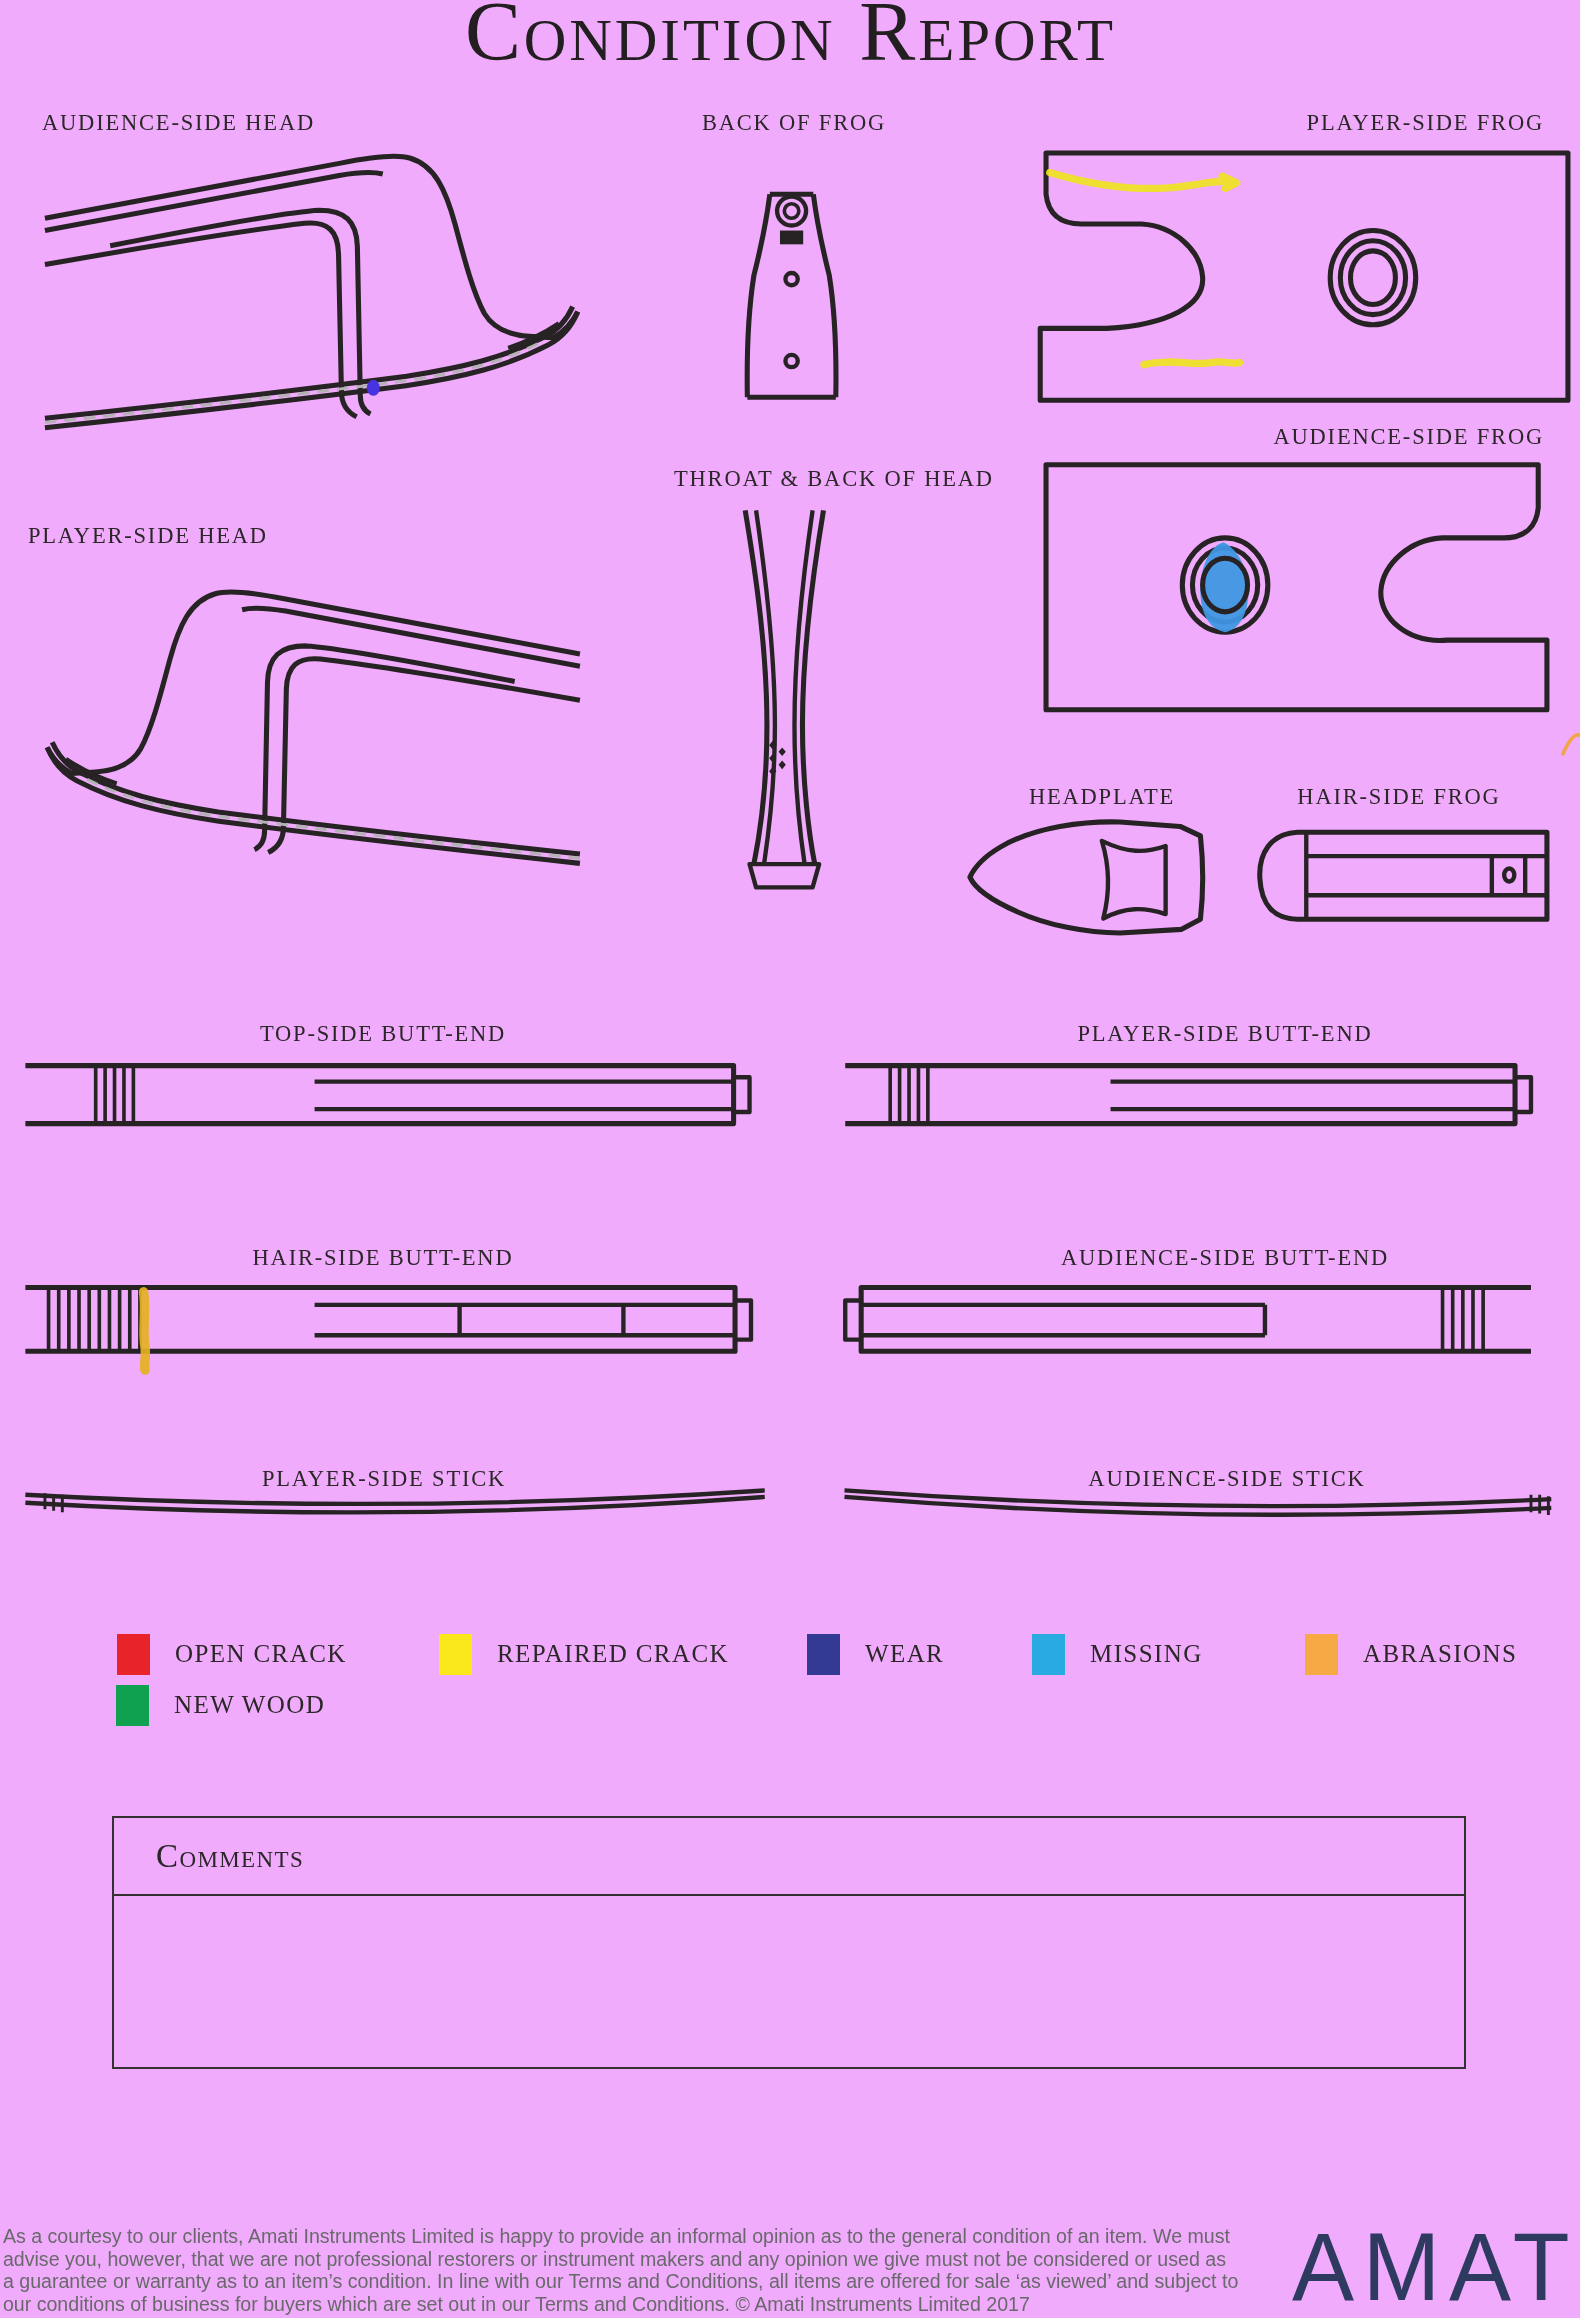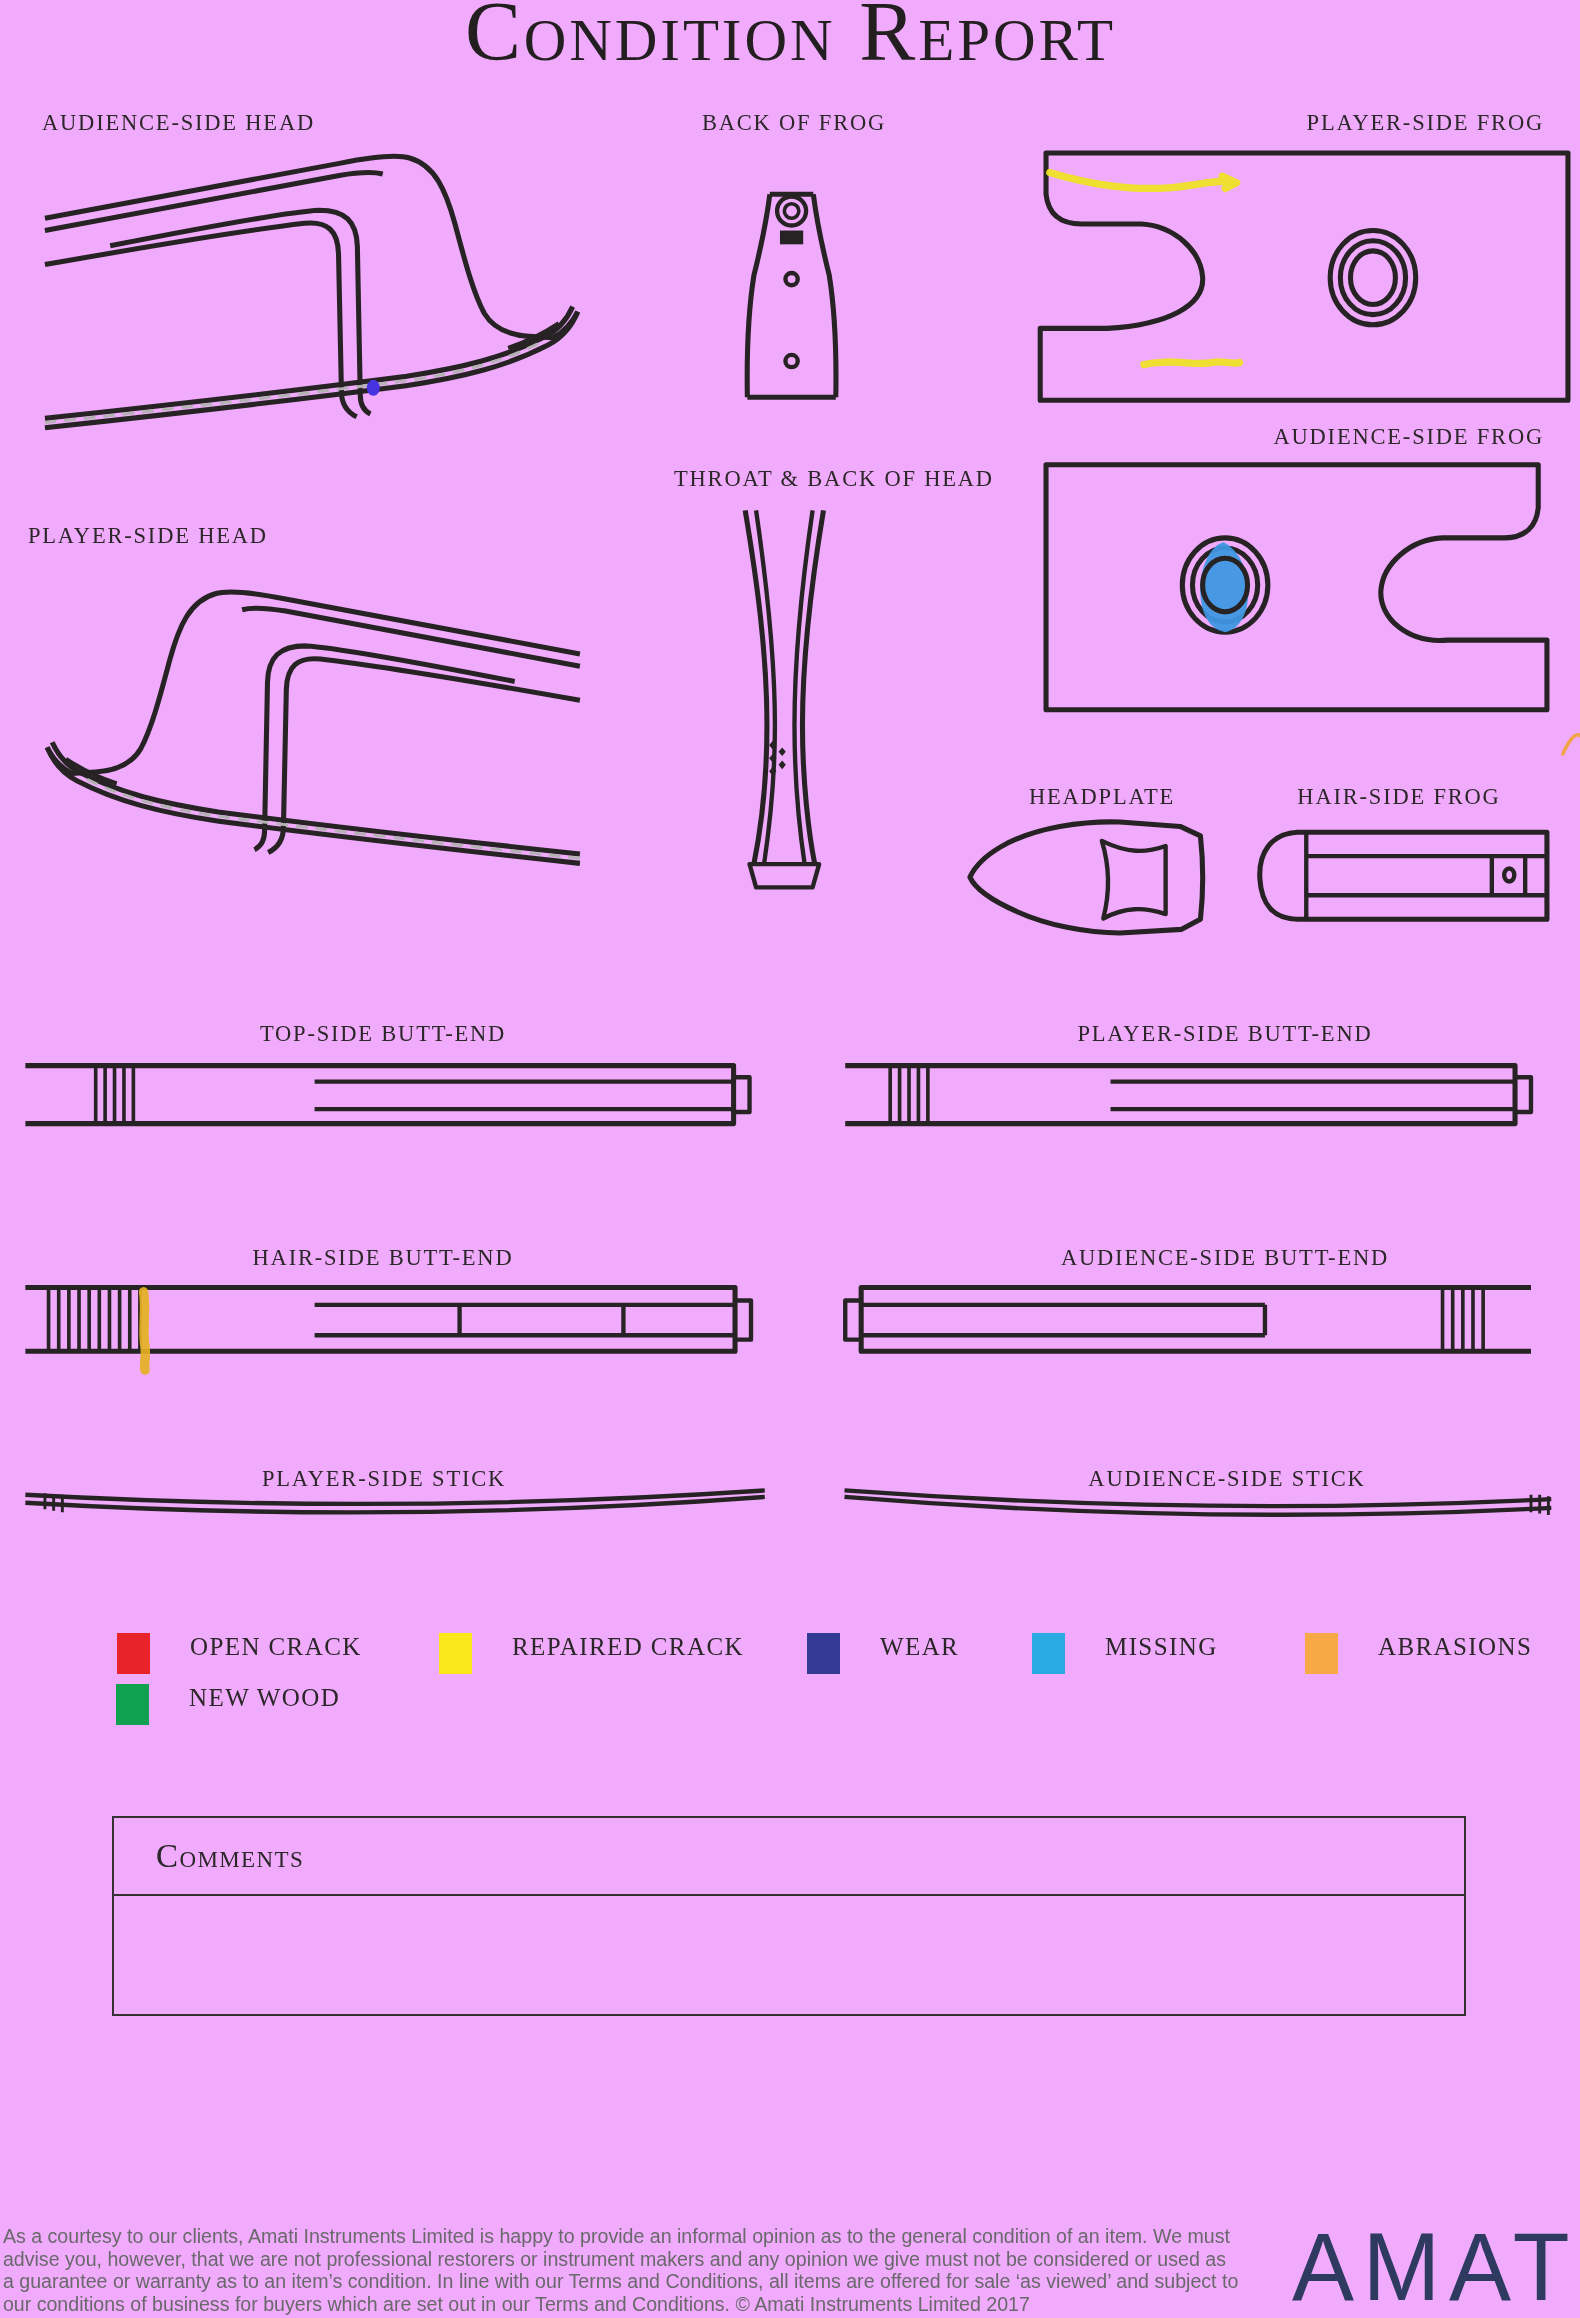--- a/index.html
+++ b/index.html
@@ -31,37 +31,38 @@
     white-space:nowrap;
     font-weight:400;
     text-align:right;
   }
   .dlabel.center{transform:translateX(-50%);}
   .dlabel.right{transform:translateX(-100%);}
   .drawing-layer{position:absolute;left:0;top:0;}
   .legend-item{
     position:absolute;
     display:flex;
-    gap:40px;
+    align-items:center;
+    gap:25px;
     height:42px;
   }
   .swatch{
     display:inline-block;
     width:33px;height:41px;
   }
   .legend-label{
     font-size:25px;
     letter-spacing:1.4px;
     color:#2b2627;
     white-space:nowrap;
   }
   .comments-box{
     position:absolute;
     left:112px; top:1816px;
-    width:1354px; height:200px;
+    width:1354px; height:253px;
     border:2.9px solid #333132;
     box-sizing:border-box;
   }
   .comments-header{
     height:78px;
     border-bottom:2.9px solid #333132;
     display:flex;
     align-items:center;
     padding-left:42px;
     box-sizing:border-box;

